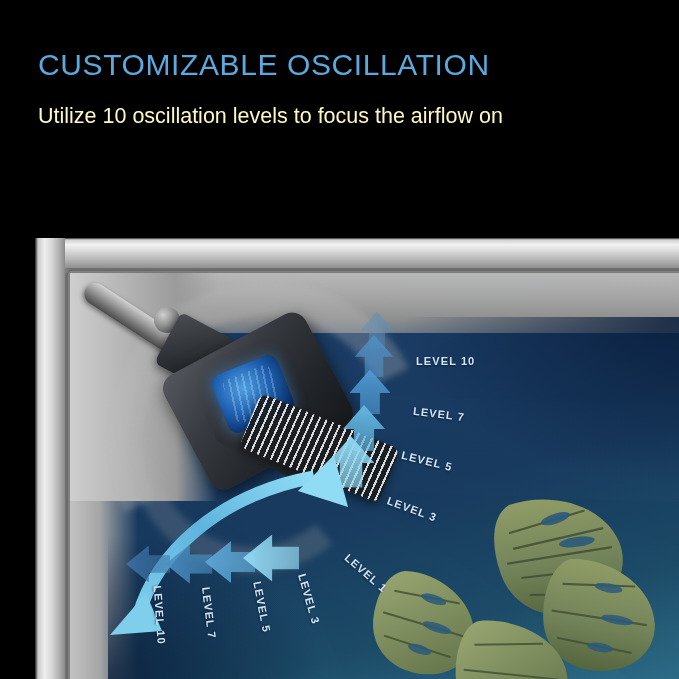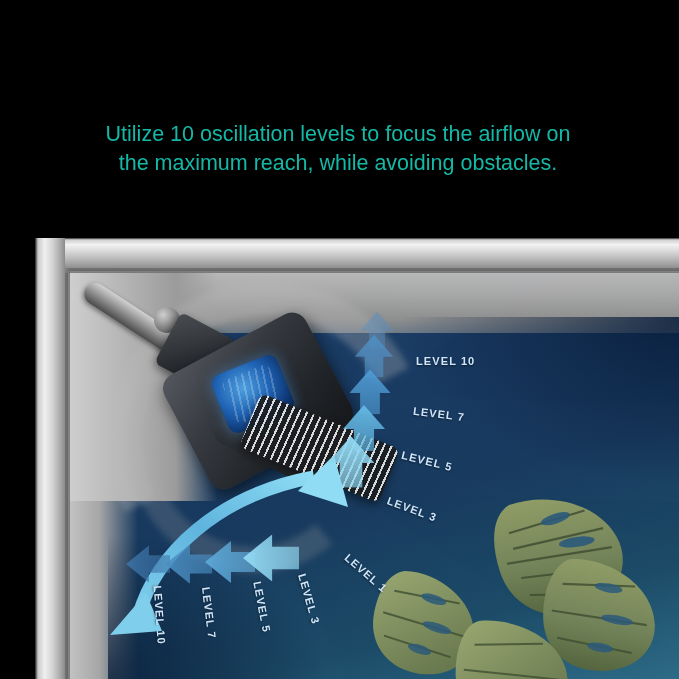--- a/index.html
+++ b/index.html
@@ -6,22 +6,22 @@
   body{width:679px;height:679px;overflow:hidden;font-family:"Liberation Sans",sans-serif;}
   #page{position:relative;width:679px;height:679px;background:#000;overflow:hidden;}
 
   
   .headline{
     position:absolute;left:38px;top:48px;
     font-size:30px;letter-spacing:.6px;color:#5ba9dd;
     font-weight:400;white-space:nowrap;
   }
   .subcopy{
-    position:absolute;left:38px;top:120px;width:600px;
-    font-size:21.5px;line-height:29px;color:#14b8a6;font-weight:400;text-align:center;
+    position:absolute;left:38px;top:102px;width:600px;
+    font-size:21.5px;line-height:29px;color:#fef9c3;font-weight:400;
   }
   .subcopy div{white-space:nowrap;}
 
   
   #photo{
     position:absolute;left:35px;top:238px;width:644px;height:441px;
     overflow:hidden;
     text-align:center;
   }
   
@@ -174,24 +174,24 @@
   }
 
   
   .plant{position:absolute;right:-10px;bottom:-6px;width:330px;height:210px;}
 </style>
 </head>
 <body>
 
 <div id="page">
 
+  <div class="headline">CUSTOMIZABLE OSCILLATION</div>
 
   <div class="subcopy">
     <div>Utilize 10 oscillation levels to focus the airflow on</div>
-    <div>the maximum reach, while avoiding obstacles.</div>
   </div>
 
   <div id="photo">
 
     <div id="scene">
       <div id="scene-bg"></div>
 
       <div class="wall"></div>
       <div class="wall-l"></div>
       <div class="wall-bl"></div>

